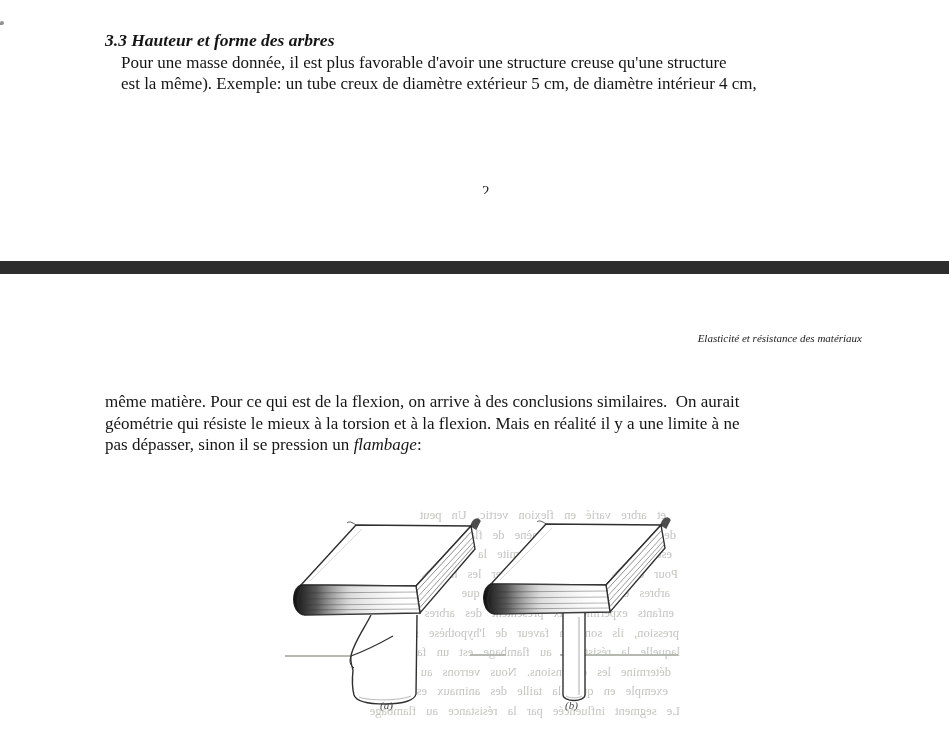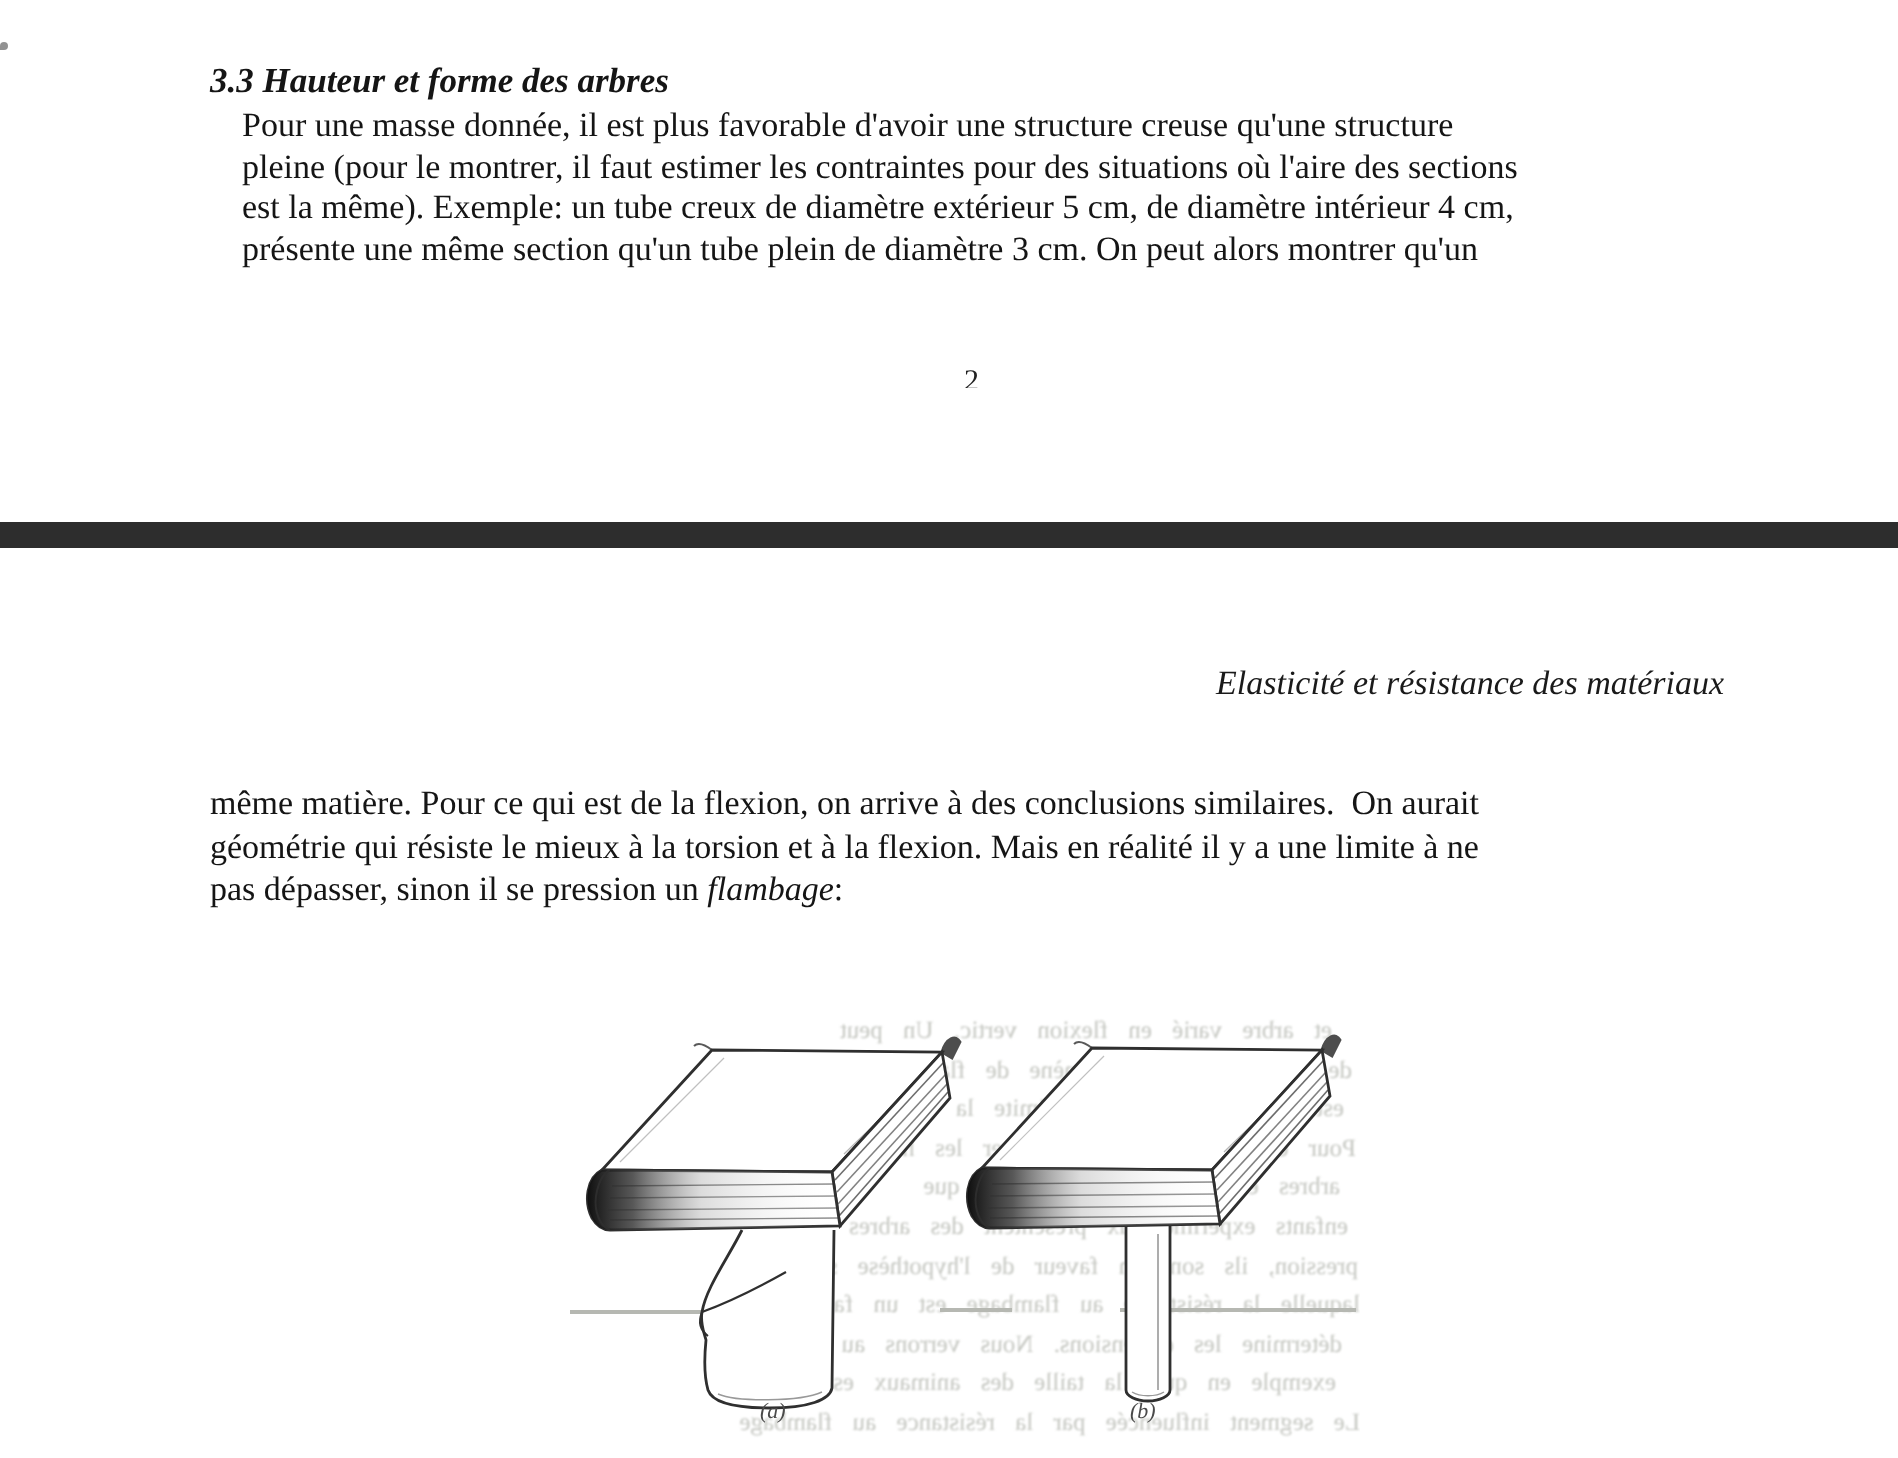--- a/index.html
+++ b/index.html
@@ -22,21 +22,21 @@
     position:absolute; left:482px; top:185px; width:12px; height:9px;
     overflow:hidden; font-size:15px; color:#222;
   }
   .pagenum span { position:relative; top:-2px; }
   .separator {
     position:absolute; left:0; top:261px; width:949px; height:13px;
     background:#2d2d2d;
   }
   .running-head {
     position:absolute; right:87px; top:332px; font-style:italic;
-    font-size:17px; color:#1a1a1a; white-space:pre;
+    font-size:11px; color:#1a1a1a; white-space:pre;
   }
   .figure {
     position:absolute; left:280px; top:505px; width:400px; height:224px;
     overflow:hidden;
   }
   .ghost {
     position:absolute; left:0; top:1px; width:400px;
     transform:scaleX(-1); filter:blur(0.55px);
     color:#c4c6c0; font-size:12.5px; line-height:19.6px;
   }
@@ -52,23 +52,21 @@
 <body>
 
 <div class="page">
 
   <div class="speck"></div>
 
   <div class="heading">3.3 Hauteur et forme des arbres</div>
 
   <div class="para para1">
     <div class="ln">Pour une masse donnée, il est plus favorable d'avoir une structure creuse qu'une structure</div>
-    <div class="ln">pleine (pour le montrer, il faut estimer les contraintes pour des situations où l'aire des sections</div>
     <div class="ln">est la même). Exemple: un tube creux de diamètre extérieur 5 cm, de diamètre intérieur 4 cm,</div>
-    <div class="ln">présente une même section qu'un tube plein de diamètre 3 cm. On peut alors montrer qu'un</div>
   </div>
 
   <div class="pagenum">
     <span>2</span>
   </div>
 
   <div class="separator"></div>
 
   <div class="running-head">Elasticité et résistance des matériaux</div>
 

